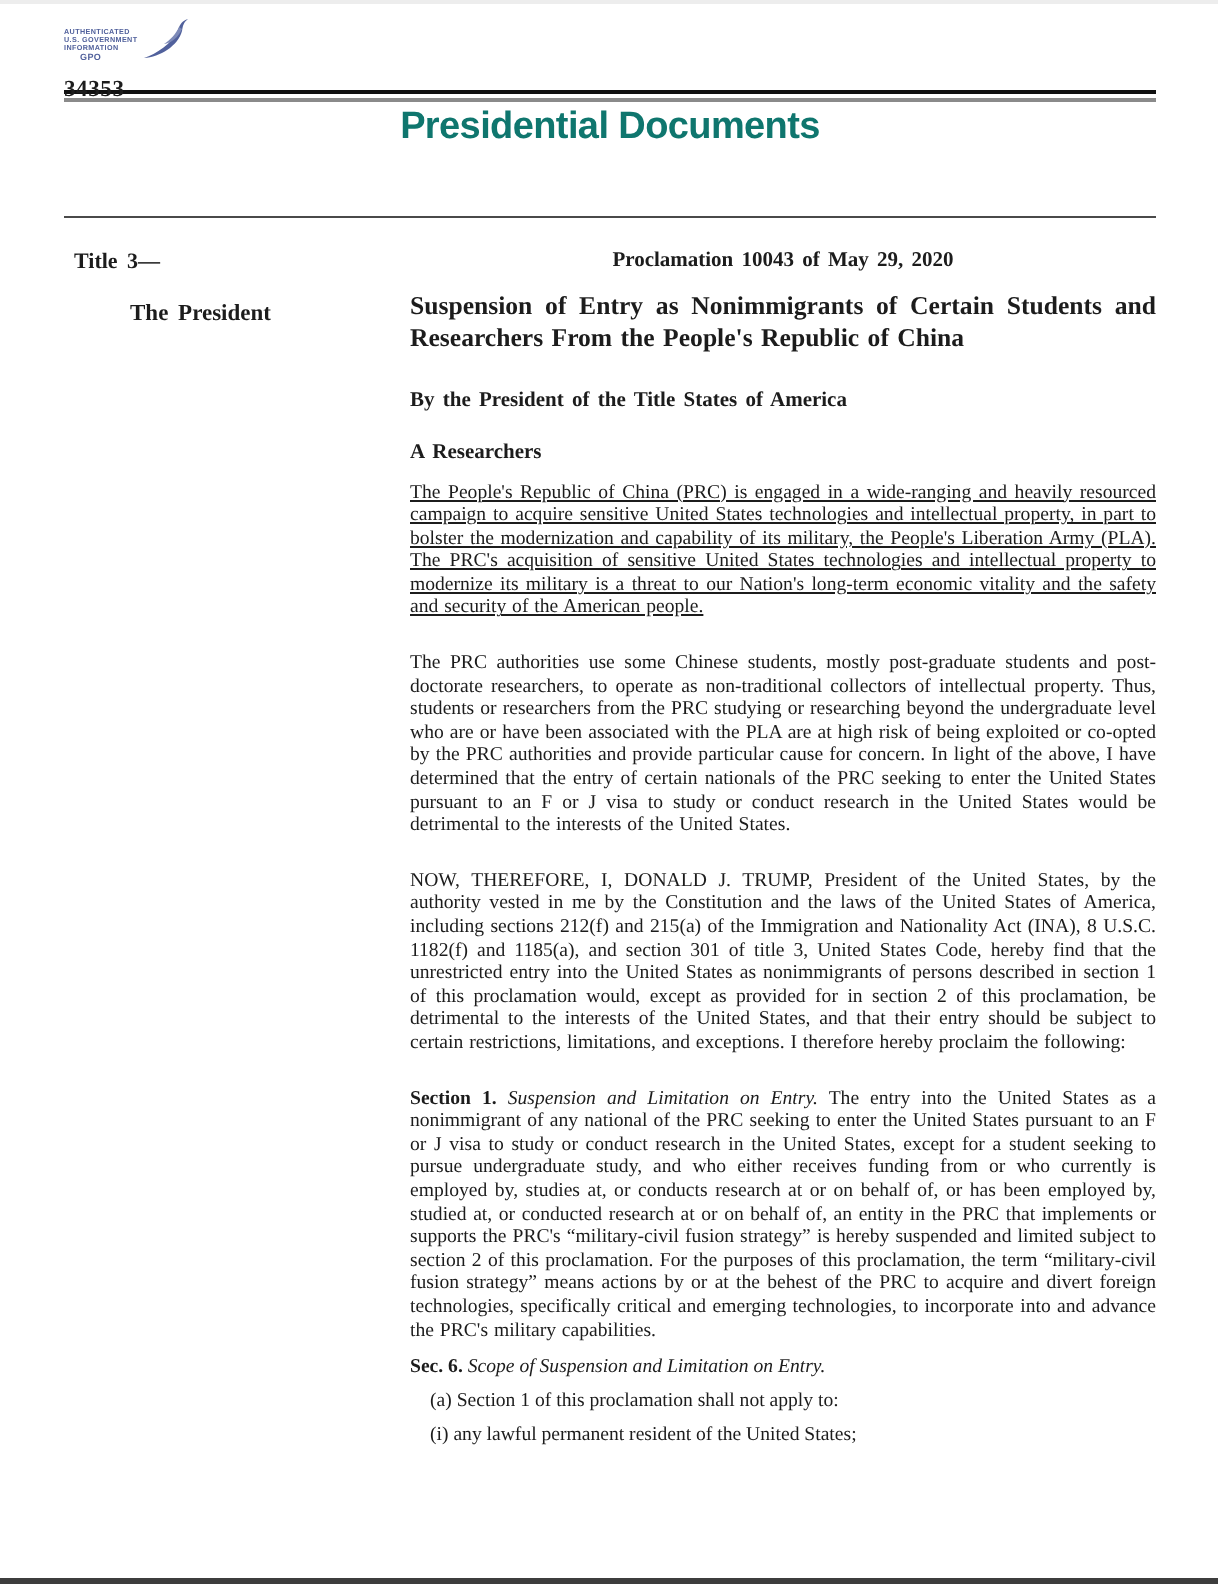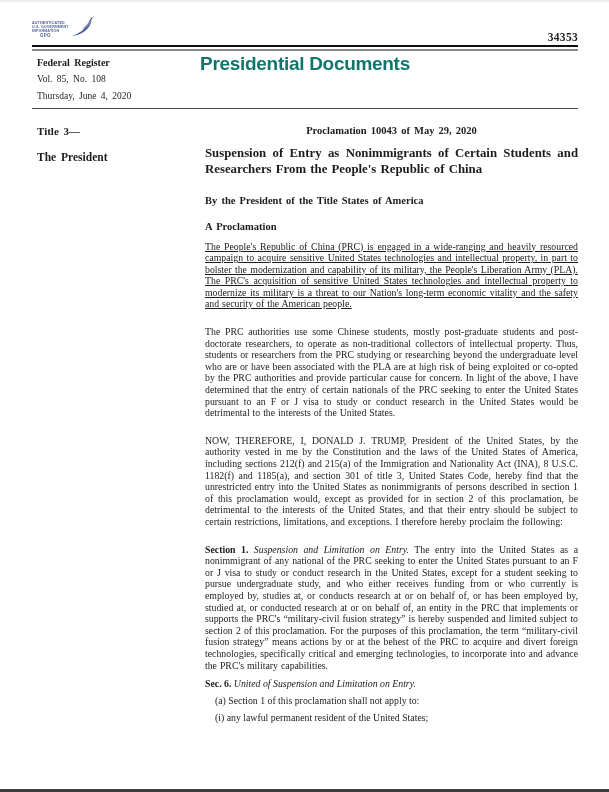--- a/index.html
+++ b/index.html
@@ -18,22 +18,23 @@
     background: #ededed;
   }
   .viewer-bottom-edge {
     position: absolute; bottom: 0; left: 0; right: 0; height: 3px;
     background: #3d3d3d;
   }
   .content { padding: 8px 31px 0 32px; }
 
   
   .top-row {
-    display: flex; justify-content: space-between; align-items: flex-end;
+    display: flex; justify-content: space-between; align-items: flex-start;
     height: 37px;
+    flex-direction: column;
   }
   .gpo-logo { display: flex; align-items: flex-start; gap: 1px; }
   .gpo-text {
     font-family: "Liberation Sans", sans-serif;
     font-size: 3.6px; line-height: 4.2px; letter-spacing: 0.2px;
     color: #51619c; font-weight: bold; padding-top: 6px;
   }
   .gpo-text .gpo-word { font-size: 4.5px; margin-left: 8px; }
   .page-number {
     font-weight: bold; font-size: 11.5px; letter-spacing: 0.3px;
@@ -53,21 +54,21 @@
   .masthead-heading {
     position: absolute; left: 0; right: 0; top: 2px; text-align: center;
     font-family: "Liberation Sans", sans-serif; font-weight: bold;
     font-size: 19px; letter-spacing: -0.3px; color: #0f766e;
   }
 
   
   .body-cols { display: flex; }
   .margin-col { width: 173px; padding-left: 5px; flex: none; }
   .margin-title { font-weight: bold; font-size: 11px; margin-top: 16px; word-spacing: 2px; }
-  .margin-subtitle { font-weight: bold; font-size: 11.5px; margin-top: 14px; word-spacing: 2px; }
+  .margin-subtitle { font-weight: bold; font-size: 11.5px; margin-top: 14px; word-spacing: 2px; margin-left: 28px; }
 
   .doc-col { width: 373px; flex: none; }
   .proc-line { font-weight: bold; font-size: 10.5px; margin-top: 16px; word-spacing: 1.5px; text-align: center; }
   .doc-title {
     font-weight: bold; font-size: 12.8px; line-height: 16.5px;
     margin-top: 9px; text-align: justify; word-spacing: 1px;
   }
   .byline { font-weight: bold; font-size: 10.5px; margin-top: 17px; word-spacing: 1.5px; }
   .subheading { font-weight: bold; font-size: 10.5px; margin-top: 15px; word-spacing: 1.5px; }
 
@@ -103,50 +104,45 @@
             <path d="M12 14 C15 12, 18 9, 19.5 5.5 L21 6.5 C19 11, 15.5 13.5, 12 14 Z" fill="#7d8ab8"></path>
           </svg>
         </span>
       </div>
       <div class="page-number">34353</div>
     </div>
 
     <div class="double-rule"></div>
 
     <div class="masthead">
-      <div class="masthead-left">
-        <div class="masthead-pub">Federal Register</div>
-        <div class="masthead-vol">Vol. 85, No. 108</div>
-        <div class="masthead-date">Thursday, June 4, 2020</div>
-      </div>
       <div class="masthead-heading">Presidential Documents</div>
     </div>
 
     <div class="thin-rule"></div>
 
     <div class="body-cols">
 
       <div class="margin-col">
         <div class="margin-title">Title 3—</div>
         <div class="margin-subtitle">The President</div>
       </div>
 
       <div class="doc-col">
         <div class="proc-line">Proclamation 10043 of May 29, 2020</div>
         <div class="doc-title">Suspension of Entry as Nonimmigrants of Certain Students and Researchers From the People's Republic of China</div>
         <div class="byline">By the President of the Title States of America</div>
-        <div class="subheading">A Proclamation</div>
+        <div class="subheading">A Researchers</div>
 
         <p class="para first">The People's Republic of China (PRC) is engaged in a wide-ranging and heavily resourced campaign to acquire sensitive United States technologies and intellectual property, in part to bolster the modernization and capability of its military, the People's Liberation Army (PLA). The PRC's acquisition of sensitive United States technologies and intellectual property to modernize its military is a threat to our Nation's long-term economic vitality and the safety and security of the American people.</p>
         <p class="para">The PRC authorities use some Chinese students, mostly post-graduate students and post-doctorate researchers, to operate as non-traditional collectors of intellectual property. Thus, students or researchers from the PRC studying or researching beyond the undergraduate level who are or have been associated with the PLA are at high risk of being exploited or co-opted by the PRC authorities and provide particular cause for concern. In light of the above, I have determined that the entry of certain nationals of the PRC seeking to enter the United States pursuant to an F or J visa to study or conduct research in the United States would be detrimental to the interests of the United States.</p>
         <p class="para">NOW, THEREFORE, I, DONALD J. TRUMP, President of the United States, by the authority vested in me by the Constitution and the laws of the United States of America, including sections 212(f) and 215(a) of the Immigration and Nationality Act (INA), 8 U.S.C. 1182(f) and 1185(a), and section 301 of title 3, United States Code, hereby find that the unrestricted entry into the United States as nonimmigrants of persons described in section 1 of this proclamation would, except as provided for in section 2 of this proclamation, be detrimental to the interests of the United States, and that their entry should be subject to certain restrictions, limitations, and exceptions. I therefore hereby proclaim the following:</p>
 
         <p class="para"><span class="lead-bold">Section 1.</span> <span class="lead-italic">Suspension and Limitation on Entry.</span> <span>The entry into the United States as a nonimmigrant of any national of the PRC seeking to enter the United States pursuant to an F or J visa to study or conduct research in the United States, except for a student seeking to pursue undergraduate study, and who either receives funding from or who currently is employed by, studies at, or conducts research at or on behalf of, or has been employed by, studied at, or conducted research at or on behalf of, an entity in the PRC that implements or supports the PRC's “military-civil fusion strategy” is hereby suspended and limited subject to section 2 of this proclamation. For the purposes of this proclamation, the term “military-civil fusion strategy” means actions by or at the behest of the PRC to acquire and divert foreign technologies, specifically critical and emerging technologies, to incorporate into and advance the PRC's military capabilities.</span></p>
 
-        <p class="sec-heading"><span class="lead-bold">Sec. 6.</span> <span class="lead-italic">United of Suspension and Limitation on Entry.</span></p>
+        <p class="sec-heading"><span class="lead-bold">Sec. 6.</span> <span class="lead-italic">Scope of Suspension and Limitation on Entry.</span></p>
 
         <p class="indent-line">(a) Section 1 of this proclamation shall not apply to:</p>
         <p class="indent-line">(i) any lawful permanent resident of the United States;</p>
       </div>
 
     </div>
   </div>
 
   <div class="viewer-bottom-edge"></div>
 </div>

